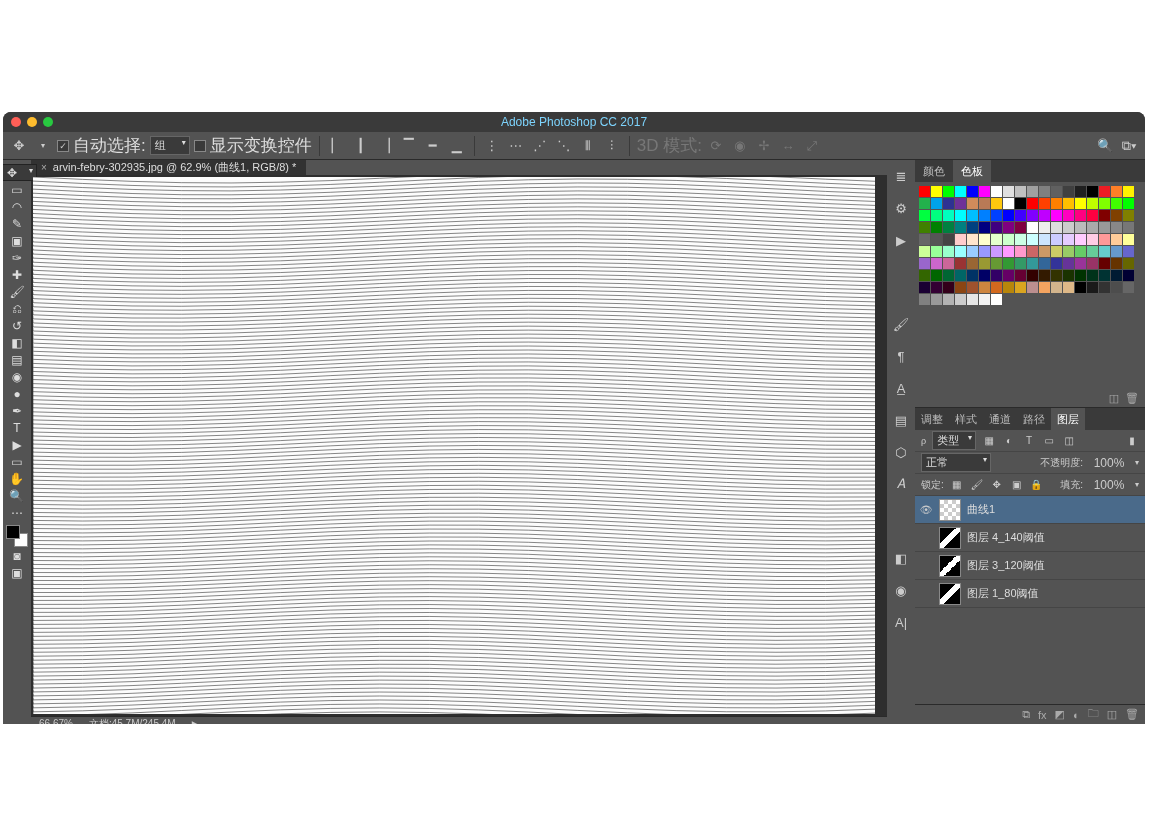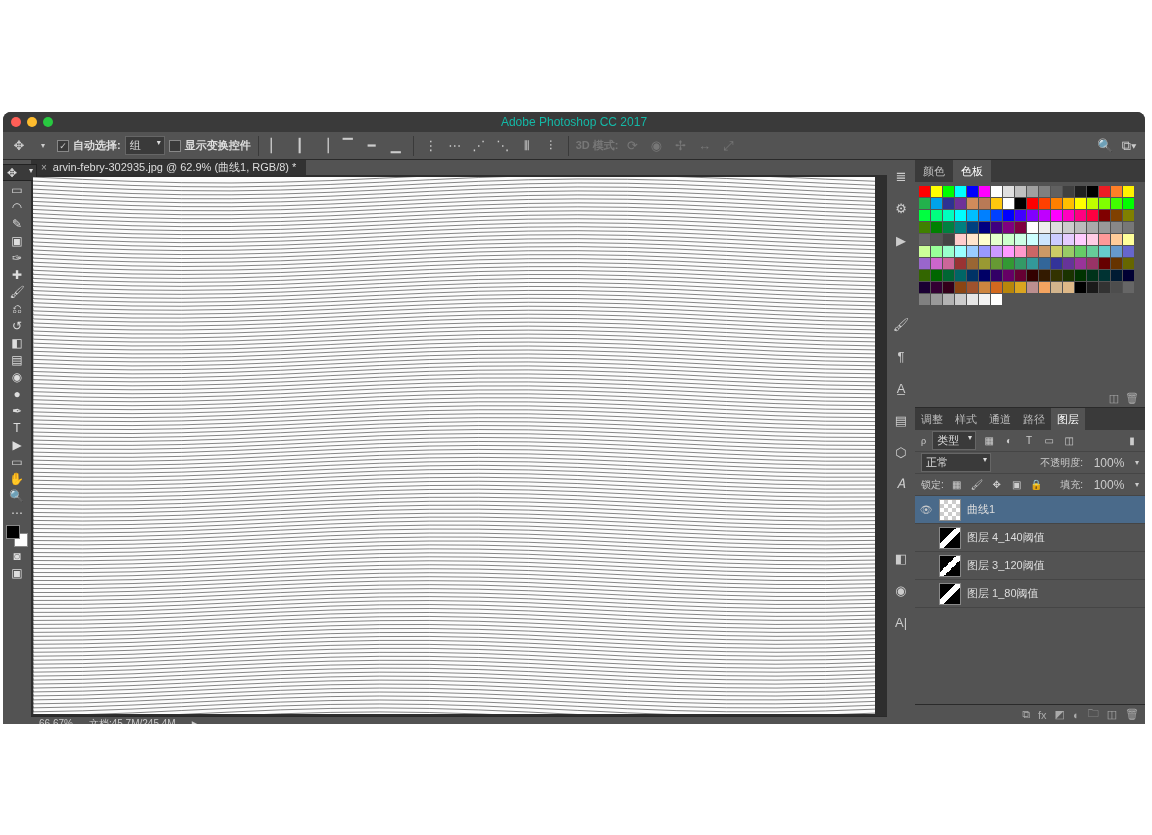--- a/index.html
+++ b/index.html
@@ -4,25 +4,25 @@
 <style>
 *{box-sizing:border-box;margin:0;padding:0;font-family:-apple-system,"Helvetica Neue",Arial,sans-serif;}
 body{background:#fff;width:1152px;height:835px;overflow:hidden;}
 .window{position:absolute;left:3px;top:112px;width:1142px;height:612px;background:#323232;border-radius:8px 8px 0 0;overflow:hidden;font-size:11px;color:#ccc;}
 .titlebar{height:20px;background:#3a3a3a;display:flex;align-items:center;padding:0 8px;position:relative;}
 .traffic{display:flex;gap:6px;}
 .tlight{width:10px;height:10px;border-radius:50%;}
 .tlight.red{background:#ff5f57;}
 .tlight.yel{background:#febc2e;}
 .tlight.grn{background:#28c840;}
-.title{position:absolute;left:50%;transform:translateX(-50%);font-size:12px;color:#14b8a6;}
+.title{position:absolute;left:50%;transform:translateX(-50%);font-size:12px;color:#7dd3fc;}
 .optbar{height:28px;background:#535353;display:flex;align-items:center;padding:0 6px;gap:4px;border-bottom:1px solid #2a2a2a;}
 .ico{width:20px;height:20px;display:flex;align-items:center;justify-content:center;color:#ccc;font-size:13px;cursor:default;}
 .chk{width:12px;height:12px;border:1px solid #888;background:#3a3a3a;display:flex;align-items:center;justify-content:center;font-size:9px;}
-.lbl{font-size:11px;color:#ddd;font-weight:bold;}
+.lbl{font-size:17px;color:#ddd;}
 .sel{background:#3a3a3a;border:1px solid #666;padding:1px 14px 1px 4px;font-size:11px;color:#ddd;position:relative;min-width:40px;}
 .sel::after{content:"▾";position:absolute;right:3px;top:1px;font-size:8px;}
 .optbar .sep{width:1px;height:20px;background:#3a3a3a;margin:0 3px;}
 .optbar .far{margin-left:auto;display:flex;gap:4px;}
 .body{display:flex;height:calc(100% - 48px);}
 .toolcol{width:28px;background:#535353;display:flex;flex-direction:column;align-items:center;padding-top:4px;gap:0;}
 .toolcol .tool{width:24px;height:17px;display:flex;align-items:center;justify-content:center;color:#ddd;font-size:12px;cursor:pointer;}
 .toolcol .tool.sel{background:#3a3a3a;border:1px solid #222;}
 .fgbg{margin-top:4px;width:22px;height:22px;position:relative;}
 .fgbg .fg{position:absolute;width:14px;height:14px;background:#000;border:1px solid #888;left:0;top:0;}

